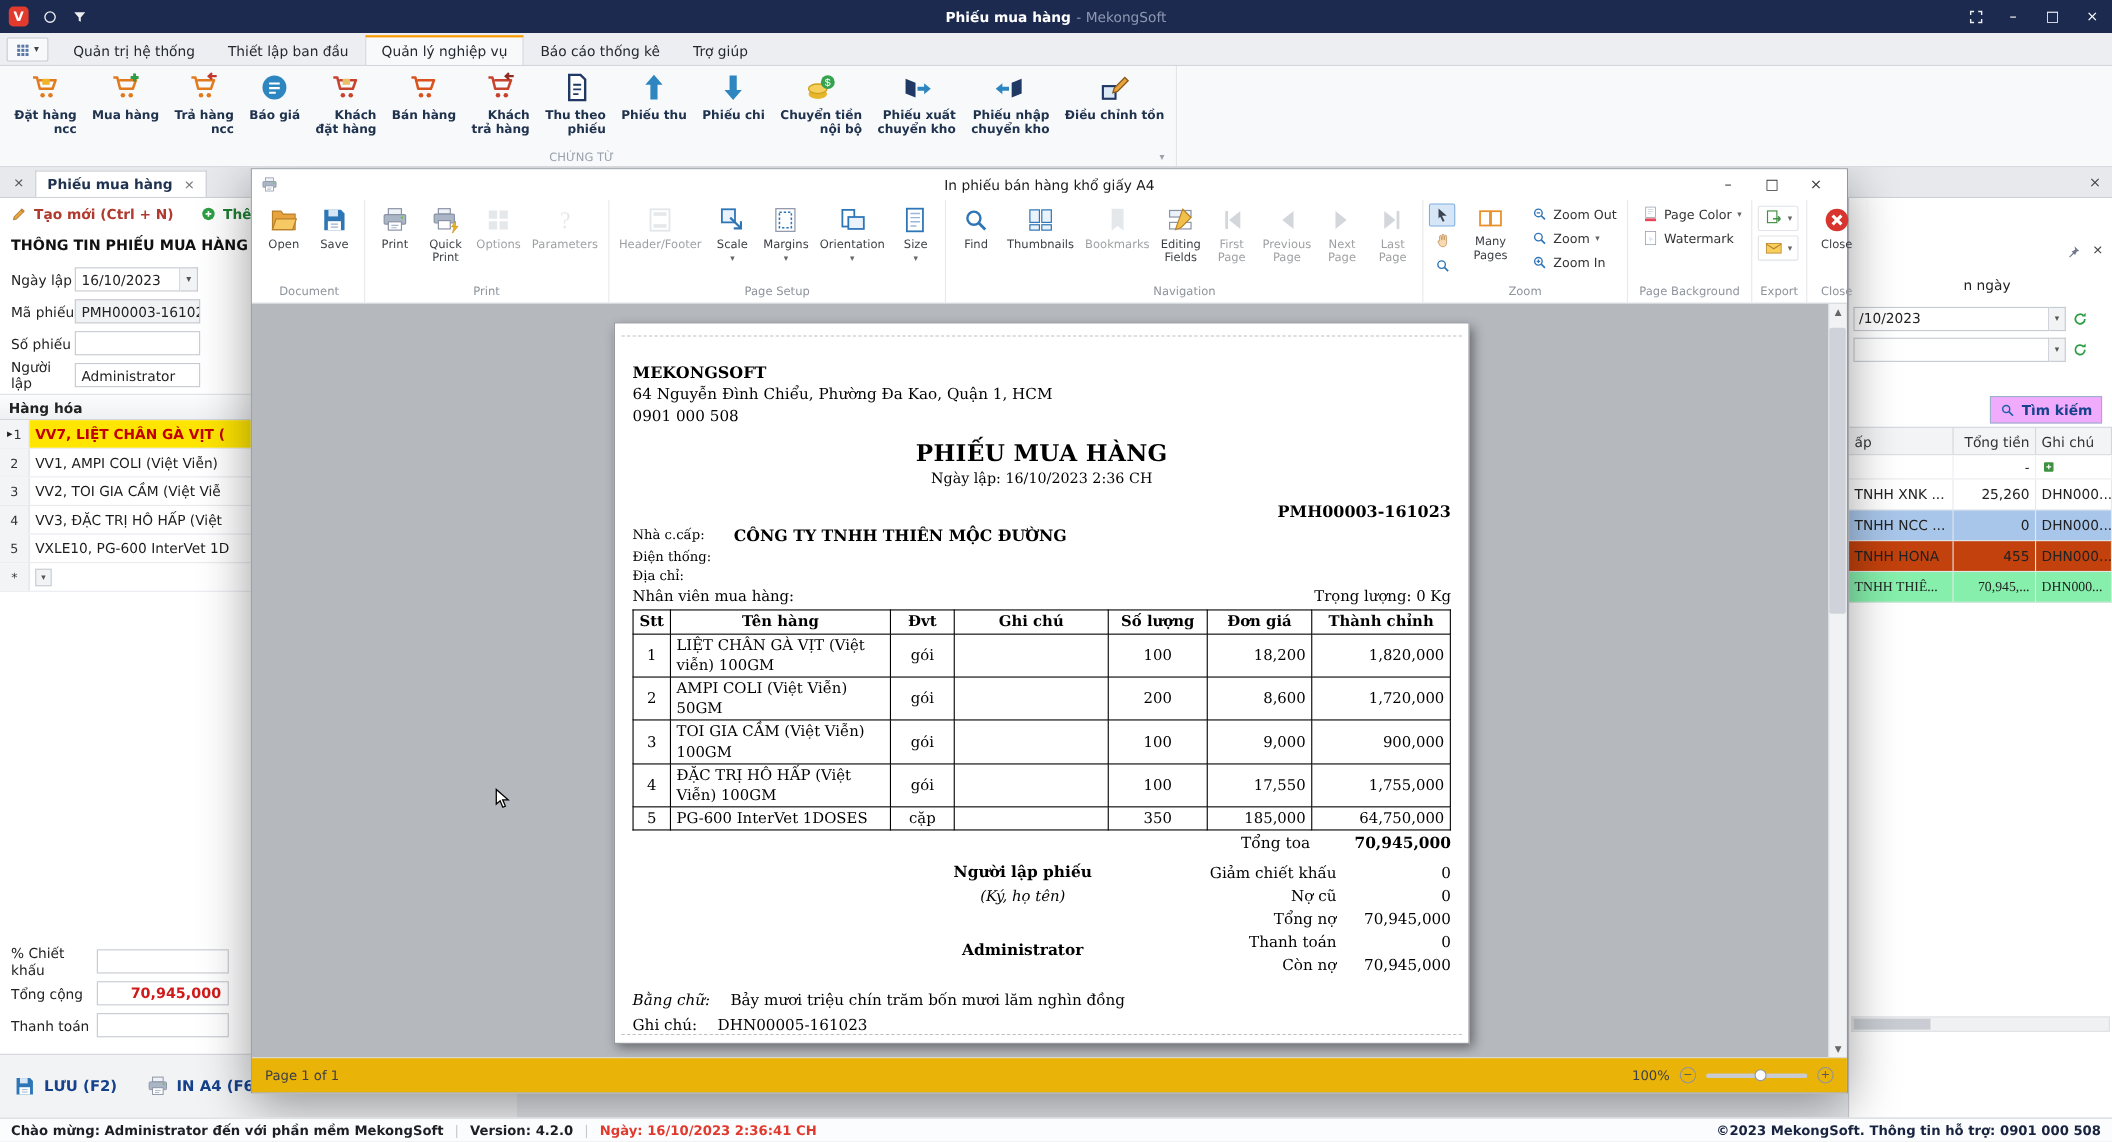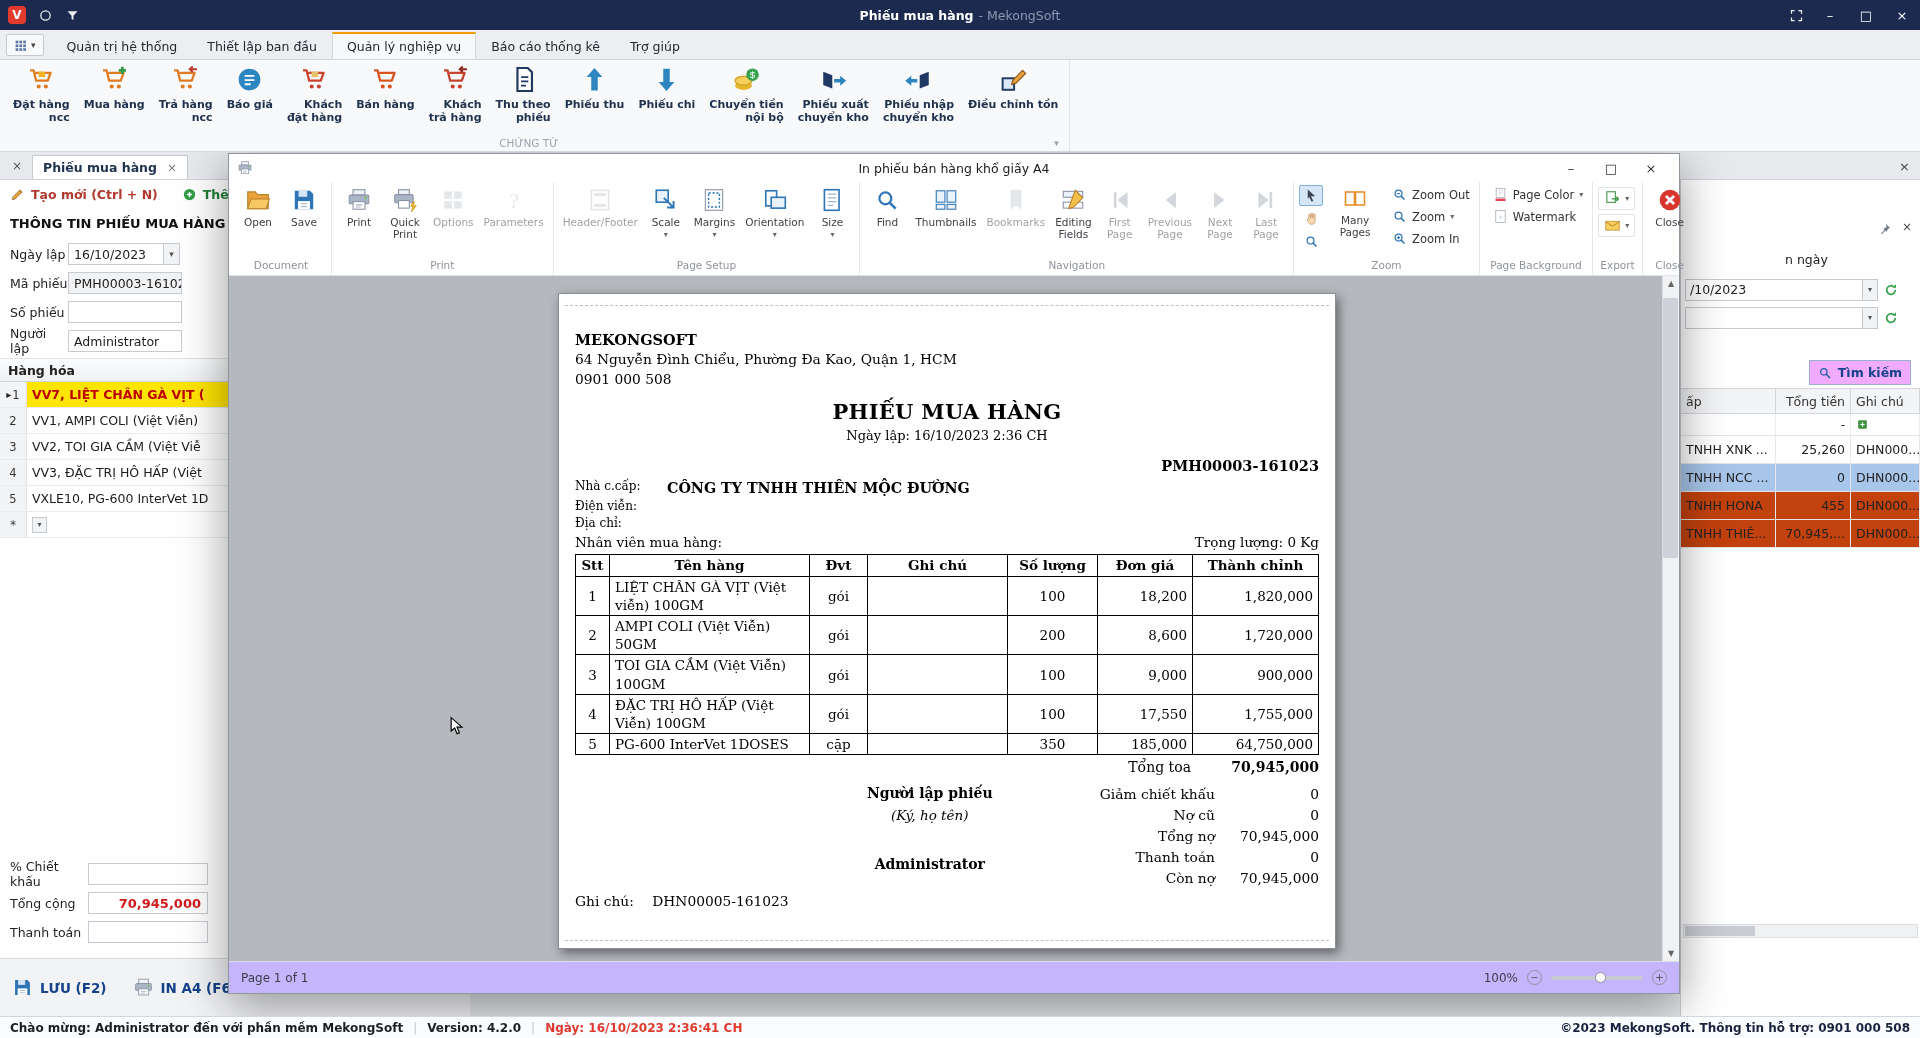--- a/index.html
+++ b/index.html
@@ -123,21 +123,21 @@
 .mini-arrow{font-size:8px;color:#666}
 .exp-col{display:flex;flex-direction:column;gap:4px;padding-top:2px}
 .exp-btn{display:flex;align-items:center;gap:4px;padding:2px 5px;border:1px solid #e0e3e7;border-radius:2px}
 .exp-btn .eic{width:17px;height:17px}
 .dlg-preview{position:absolute;top:122px;left:0;right:0;bottom:32px;background:#b5b8bd;overflow:hidden}
 .vscroll{position:absolute;top:0;right:0;width:17px;bottom:0;background:#f1f2f4;border-left:1px solid #d9dce0;display:flex;flex-direction:column;align-items:center;justify-content:space-between;padding:3px 0;font-size:8px;color:#666}
 .vthumb{position:absolute;top:22px;right:1px;width:15px;height:260px;background:#cfd3d9;border-radius:2px}
 .page{position:absolute;left:329px;top:17px;width:778px;height:656px;background:#fff;border:1px solid #8a8f96;box-shadow:3px 4px 10px rgba(0,0,0,.45)}
 .page::before{content:"";position:absolute;left:6px;right:6px;top:11px;border-top:1px dashed #c0c0c0}
 .page::after{content:"";position:absolute;left:6px;right:6px;bottom:7px;border-top:1px dashed #c0c0c0}
-.dlg-status{position:absolute;left:0;right:0;bottom:0;height:32px;background:#c4b5fd;border-top:1px solid #dadde1;display:flex;align-items:center;padding:0 12px;font-size:12px;color:#3c3f44}
+.dlg-status{position:absolute;left:0;right:0;bottom:0;height:32px;background:#eab308;border-top:1px solid #dadde1;display:flex;align-items:center;padding:0 12px;font-size:12px;color:#3c3f44}
 .zoomctl{margin-left:auto;display:flex;align-items:center;gap:9px}
 .zbtn{width:15px;height:15px;border:1px solid #8e939c;border-radius:50%;display:flex;align-items:center;justify-content:center;font-size:10px;color:#555;line-height:1}
 .ztrack{width:92px;height:4px;background:#c8ccd2;border-radius:2px;position:relative}
 .zthumb{position:absolute;left:44px;top:-4px;width:11px;height:11px;background:#fdfdfe;border:1px solid #8e939c;border-radius:50%}
 
 
 .inv{position:absolute;inset:0;padding:36px 16px 0;font-family:"DejaVu Serif","Liberation Serif",serif;font-size:14px;color:#000;line-height:1.4}
 .inv-company{font-weight:700;font-size:14.5px}
 .inv-line{font-size:13.8px}
 .inv-title{text-align:center;font-size:21px;font-weight:700;margin-top:8px;letter-spacing:.3px}
@@ -594,21 +594,21 @@
         <div class="rp-row" style="background: rgb(168, 198, 234);">
           <span class="rp-cell c-name">TNHH NCC ...</span>
           <span class="rp-cell c-total">0</span>
           <span class="rp-cell c-note">DHN000...</span>
         </div>
         <div class="rp-row" style="background: #c2410c;">
           <span class="rp-cell c-name">TNHH HONA</span>
           <span class="rp-cell c-total">455</span>
           <span class="rp-cell c-note">DHN000...</span>
         </div>
-        <div class="rp-row" style="background: #c2410c;">
+        <div class="rp-row" style="background: #86efac; font-family: Liberation Serif, serif;">
           <span class="rp-cell c-name">TNHH THIÊ...</span>
           <span class="rp-cell c-total">70,945,...</span>
           <span class="rp-cell c-note">DHN000...</span>
         </div>
       </div>
   </div>
 
   <div class="rp-hscroll">
       <div class="rp-hthumb"></div>
     </div>
@@ -992,21 +992,21 @@
         <div class="inv-line">64 Nguyễn Đình Chiểu, Phường Đa Kao, Quận 1, HCM</div>
         <div class="inv-line">0901 000 508</div>
         <div class="inv-title">PHIẾU MUA HÀNG</div>
         <div class="inv-date">Ngày lập: 16/10/2023  2:36 CH</div>
         <div class="inv-code">PMH00003-161023</div>
         <div class="inv-meta">
           <span class="ml">Nhà c.cấp:</span>
           <span class="mv">CÔNG TY TNHH THIÊN MỘC ĐƯỜNG</span>
         </div>
         <div class="inv-meta">
-            <span class="ml">Điện viễn:</span>
+            <span class="ml">Điện thống:</span>
           </div>
         <div class="inv-meta">
             <span class="ml">Địa chỉ:</span>
           </div>
         <div class="inv-staff">
           <span>Nhân viên mua hàng:</span>
           <span>Trọng lượng: 0 Kg</span>
         </div>
         <table class="inv-table">
           <colgroup>
@@ -1103,20 +1103,24 @@
               <div class="trow">
                 <span class="tl">Thanh toán</span>
                 <span class="tv">0</span>
               </div>
               <div class="trow">
                 <span class="tl">Còn nợ</span>
                 <span class="tv">70,945,000</span>
               </div>
             </div>
         </div>
+        <div class="inv-words">
+          <span class="wl">Bằng chữ:</span>
+          <span class="wv">Bảy mươi triệu chín trăm bốn mươi lăm nghìn đồng</span>
+        </div>
         <div class="inv-note">
           <span>Ghi chú:</span>
           <span class="nv">DHN00005-161023</span>
         </div>
       </div>
     </div>
     <div class="vscroll">
       <span>▲</span>
       <span>▼</span>
     </div>

